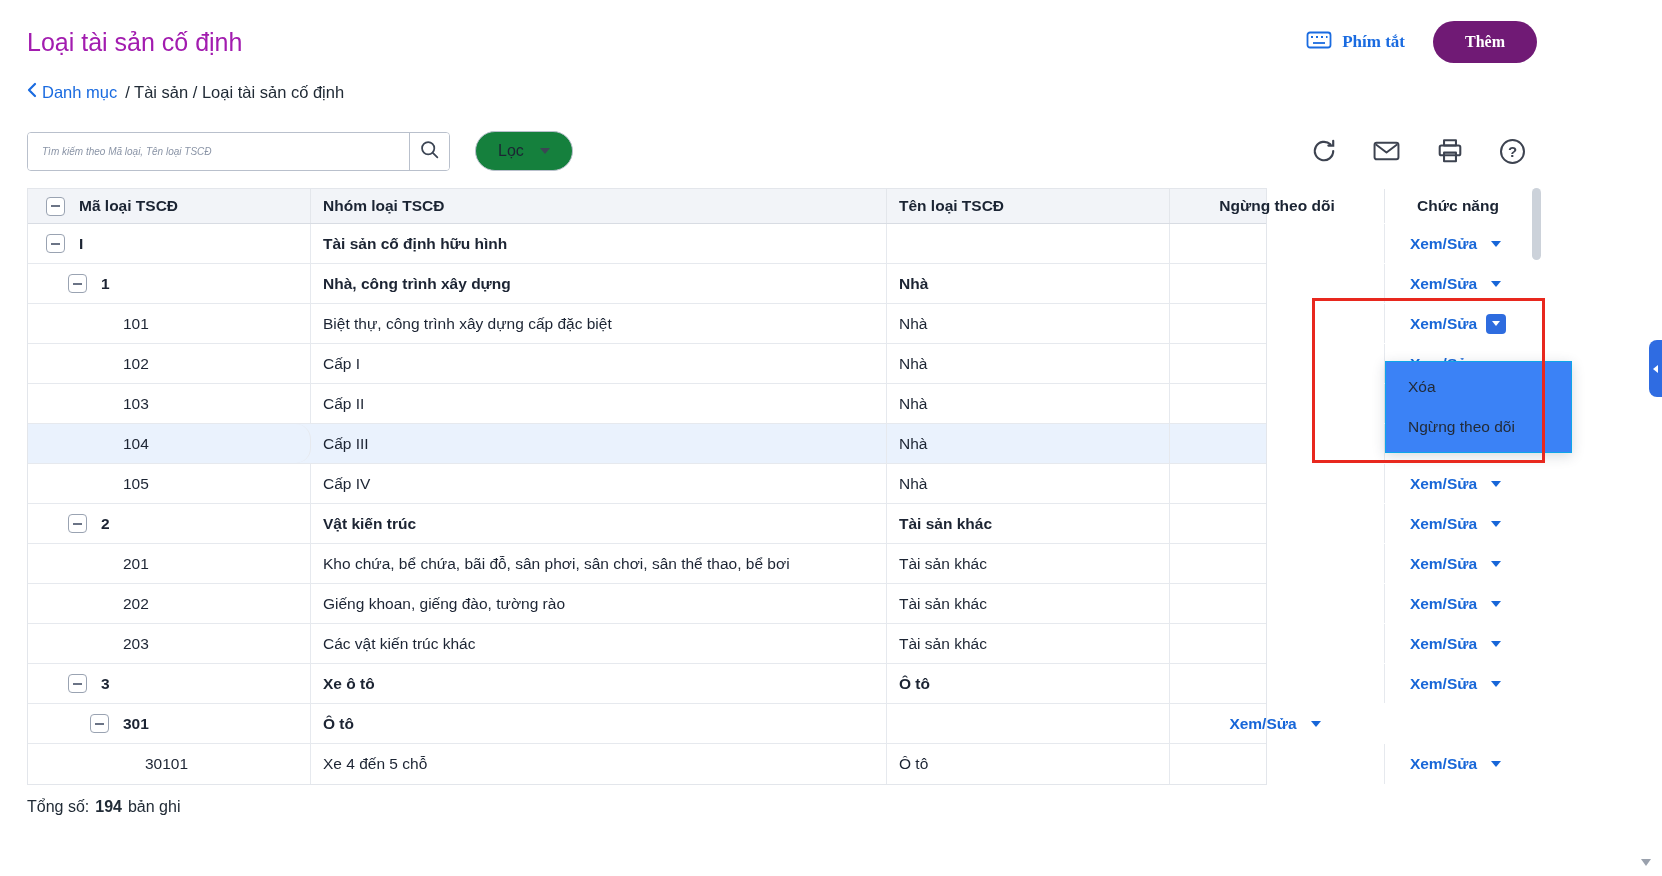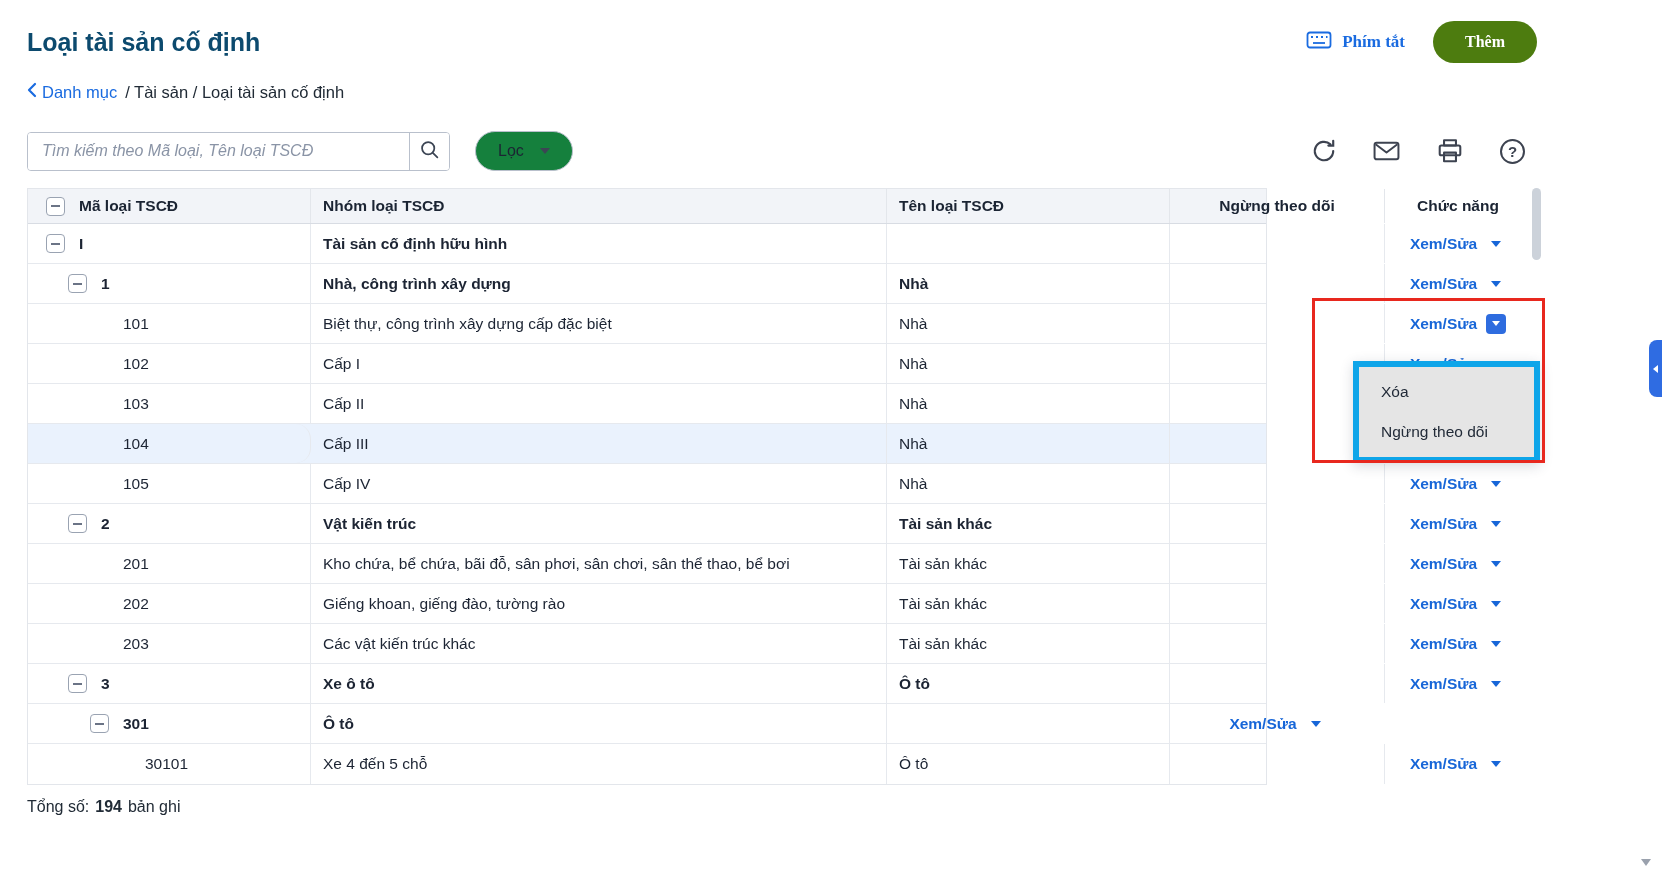--- a/index.html
+++ b/index.html
@@ -5,34 +5,34 @@
   * { margin:0; padding:0; box-sizing:border-box; }
   html,body { width:1662px; height:876px; }
   body {
     font-family:"Liberation Sans","DejaVu Sans",sans-serif;
     background:#ffffff; color:#1c2433; overflow:hidden;
   }
   .page { position:relative; width:1662px; height:876px; padding:20px 0 0 27px; background:#fff; }
 
   
   .top-bar { display:flex; align-items:center; justify-content:space-between; width:1510px; height:44px; }
-  .page-title { font-size:25px; font-weight:700; color:#0c4a6e; }
+  .page-title { font-size:25px; font-weight:400; color:#a21caf; }
   .top-actions { display:flex; align-items:center; gap:28px;font-family:Liberation Serif, serif; }
   .shortcut { display:flex; align-items:center; gap:10px; color:#1a6be0; font-size:17px; font-weight:600; cursor:pointer; }
-  .add-btn { background:#4d7c0f; color:#fff; border:none; border-radius:21px; height:42px; padding:0 32px; font-size:16px; font-weight:600; font-family:inherit; cursor:pointer; }
+  .add-btn { background:#701a75; color:#fff; border:none; border-radius:21px; height:42px; padding:0 32px; font-size:16px; font-weight:600; font-family:inherit; cursor:pointer; }
 
   
   .breadcrumb { display:flex; align-items:center; gap:8px; margin-top:16px; font-size:16.5px; height:24px; }
   .crumb-back { display:flex; align-items:center; gap:5px; color:#1a6be0; cursor:pointer; }
   .crumb-trail { color:#212b36; }
 
   
   .toolbar { display:flex; align-items:center; margin-top:27px; width:1503px; height:40px; }
   .search-box { display:flex; width:423px; height:39px; border:1px solid #b9c0cc; border-radius:4px; overflow:hidden; background:#fff; }
-  .search-input { flex:1; border:none; outline:none; padding:0 14px; font-size:16px; font-family:inherit; color:#3a4352; }
+  .search-input { flex:1; border:none; outline:none; padding:0 14px; font-size:10px; font-family:inherit; color:#3a4352; }
   .search-input::placeholder { color:#8a94a6; font-style:italic; }
   .search-btn { width:40px; border:none; border-left:1px solid #b9c0cc; background:#fff; display:flex; align-items:center; justify-content:center; cursor:pointer; }
   .filter-btn { margin-left:25px; height:40px; padding:0 22px; border:1px solid #b9c0cc; border-radius:20px; background:#15803d; display:flex; align-items:center; gap:16px; font-size:16px; color:#1c2433; font-family:inherit; cursor:pointer; }
   .caret-down { width:0; height:0; border-left:5px solid transparent; border-right:5px solid transparent; border-top:6px solid #3c4554; }
   .toolbar-icons { margin-left:auto; display:flex; align-items:center; gap:36px; padding-right:4px; }
   .tool-icon { width:27px; height:27px; display:flex; align-items:center; justify-content:center; cursor:pointer; }
   .help-circle { width:25px; height:25px; border:2px solid #3d4350; border-radius:50%; display:flex; align-items:center; justify-content:center; font-size:15px; font-weight:700; color:#3d4350; }
 
   
   .table { margin-top:17px; width:1240px; border:1px solid #e3e6eb;text-align:right; }
@@ -60,21 +60,21 @@
   .action-caret { margin-left:9px; width:20px; height:20px; border-radius:4px; display:flex; align-items:center; justify-content:center; cursor:pointer; }
   .action-caret::after { content:""; width:0; height:0; border-left:5px solid transparent; border-right:5px solid transparent; border-top:6px solid #1766d8; }
   .trow.open .action-caret { background:#2e6cdf; }
   .trow.open .action-caret::after { border-left-width:4px; border-right-width:4px; border-top-width:5px; border-top-color:#fff; }
 
   
   .table-footer { margin-top:13px; font-size:16px; color:#212b36; display:flex; align-items:center; gap:6px; }
   .total-value { font-weight:700; }
 
   
-  .context-menu { position:absolute; left:1353px; top:361px; width:187px; background:#e5e5e5; border:6px solid #0ea5e9; box-shadow:0 3px 12px rgba(40,50,70,0.18); padding:5px 0; z-index:20; }
+  .context-menu { position:absolute; left:1385px; top:361px; width:187px; background:#3b82f6; border:1px solid #0ea5e9; box-shadow:0 3px 12px rgba(40,50,70,0.18); padding:5px 0; z-index:20; }
   .menu-item { height:40px; display:flex; align-items:center; padding-left:22px; font-size:15.5px; color:#222b38; cursor:pointer; }
 
   .annotation-box { position:absolute; left:1312px; top:298px; width:233px; height:165px; border:3px solid #e8281e; z-index:30; pointer-events:none; }
 
   .side-tab { position:absolute; right:0; top:340px; width:13px; height:57px; background:#2f6ce2; border-radius:8px 0 0 8px; display:flex; align-items:center; justify-content:center; z-index:25; cursor:pointer; }
   .side-tab::after { content:""; width:0; height:0; border-top:4px solid transparent; border-bottom:4px solid transparent; border-right:5px solid #fff; }
 
   .scroll-thumb { position:absolute; left:1532px; top:188px; width:9px; height:72px; background:#ccd2da; border-radius:5px; cursor:pointer; }
   .scroll-down { position:absolute; left:1641px; top:859px; width:0; height:0; border-left:5px solid transparent; border-right:5px solid transparent; border-top:7px solid #9aa1ad; cursor:pointer; }
 </style>

